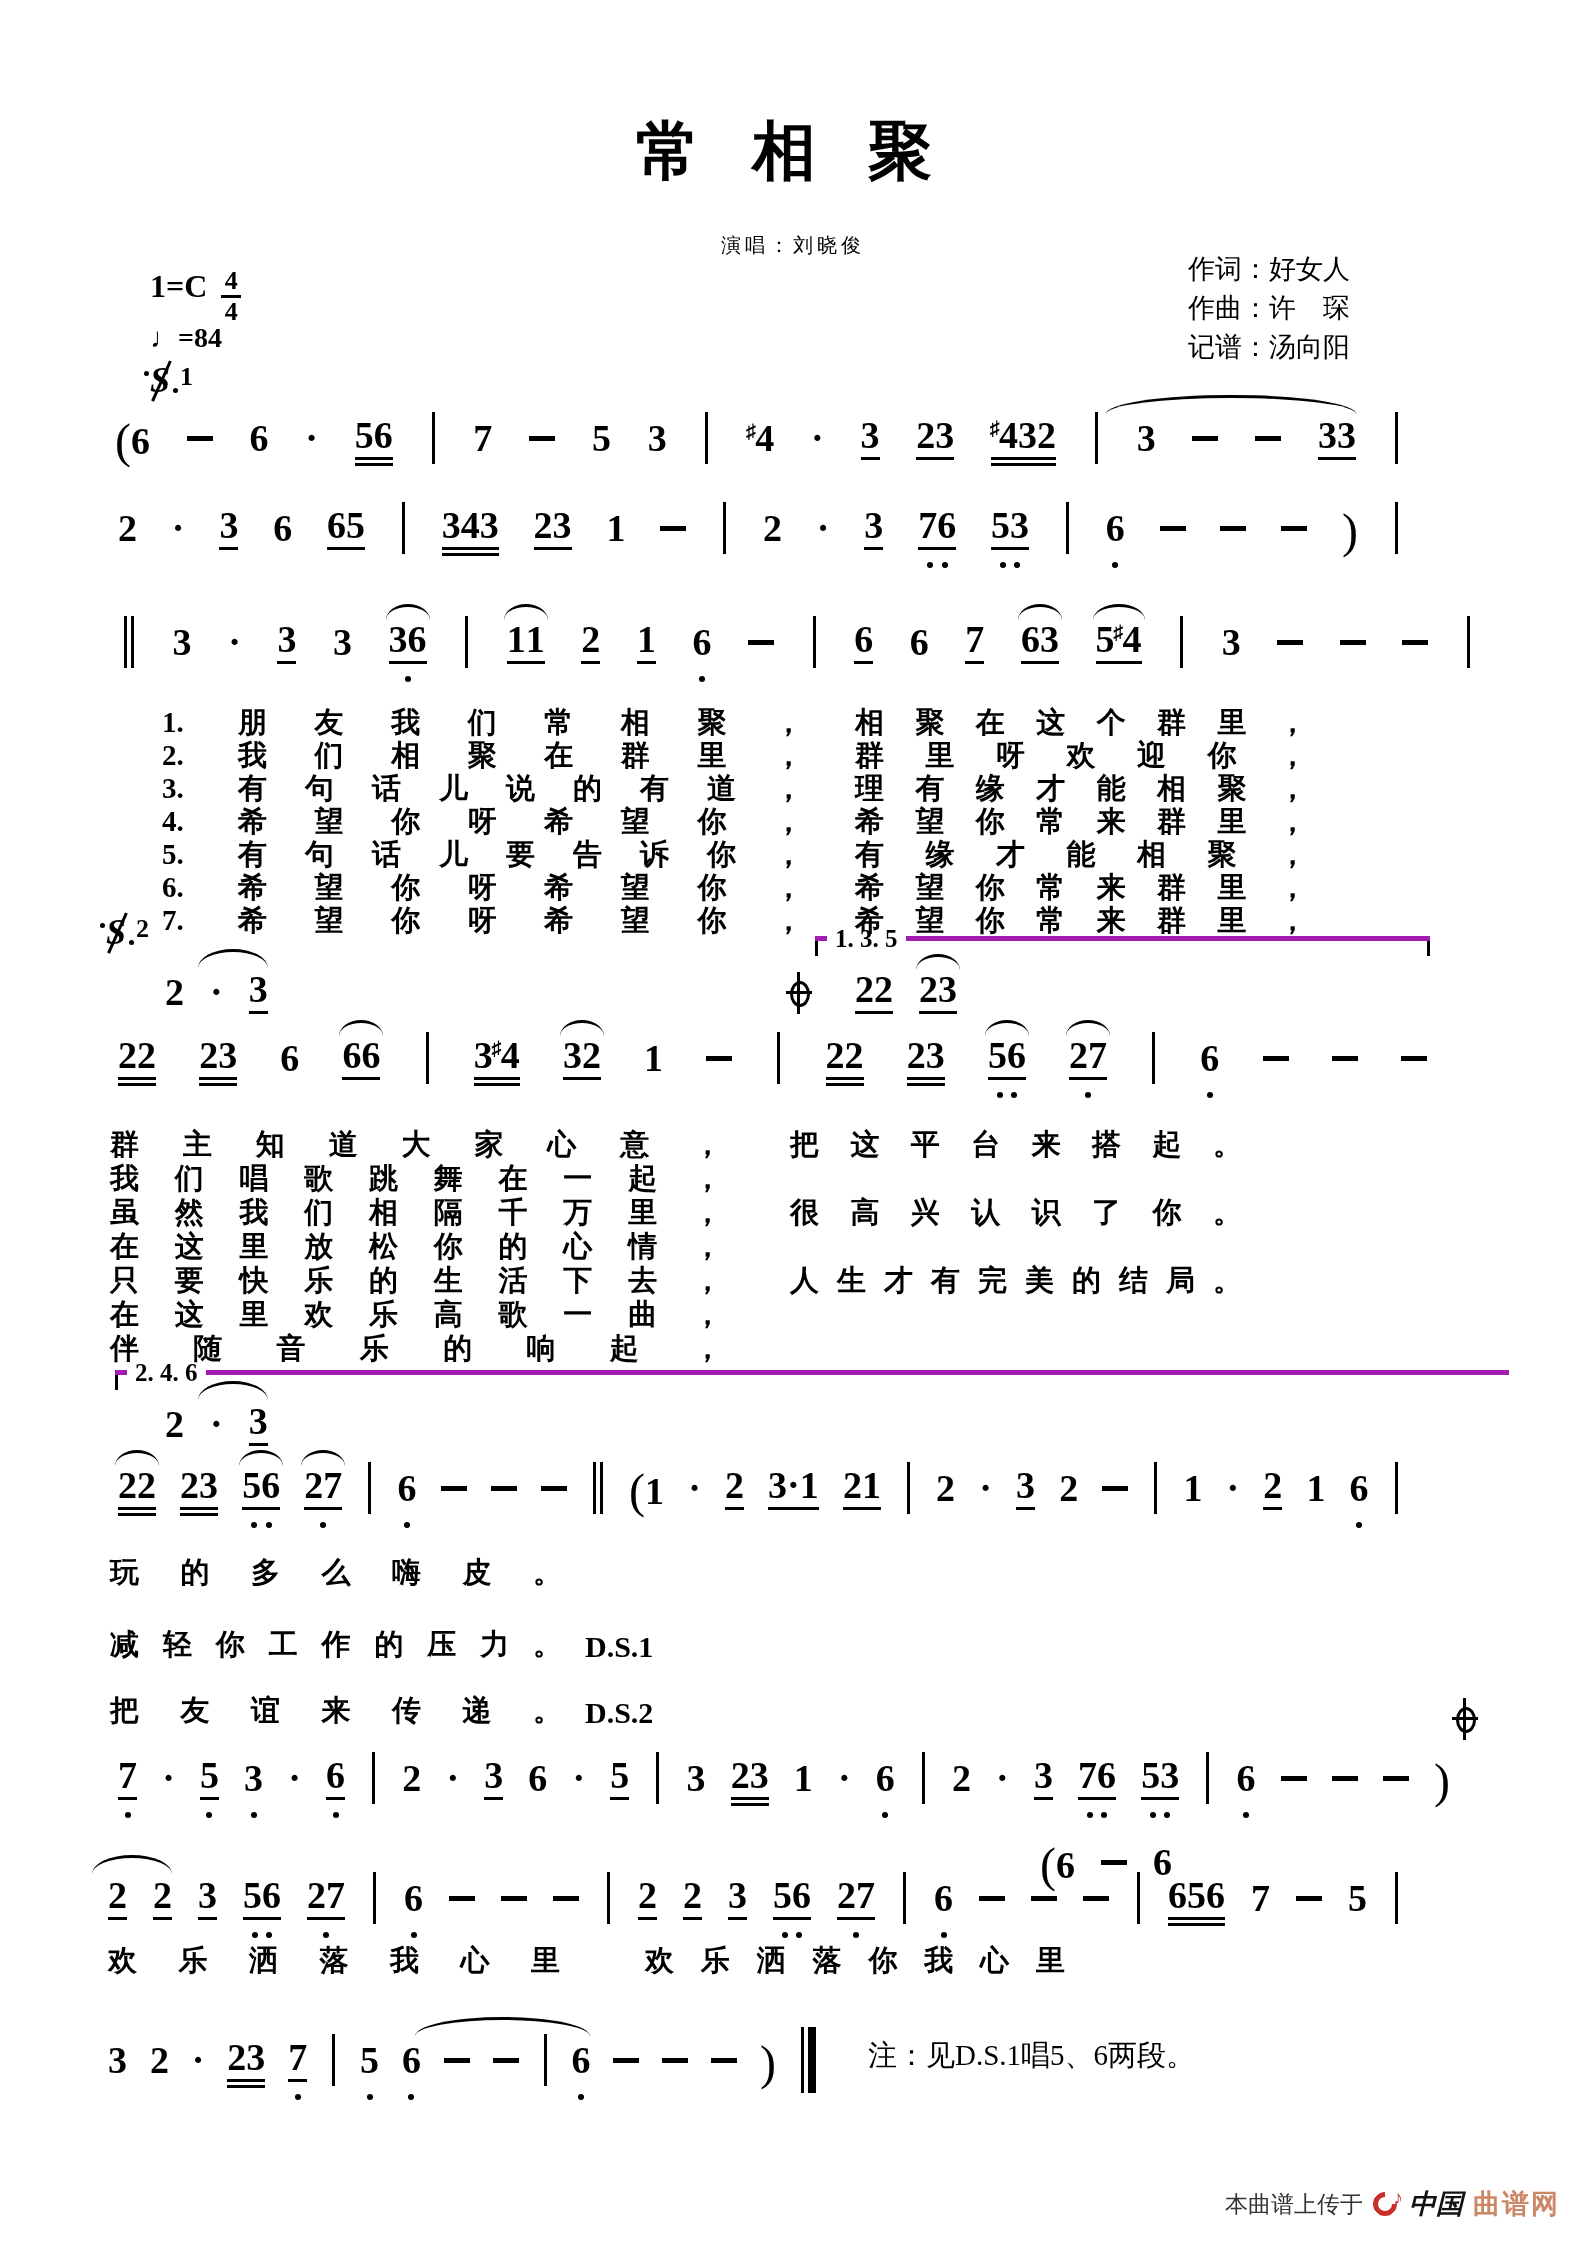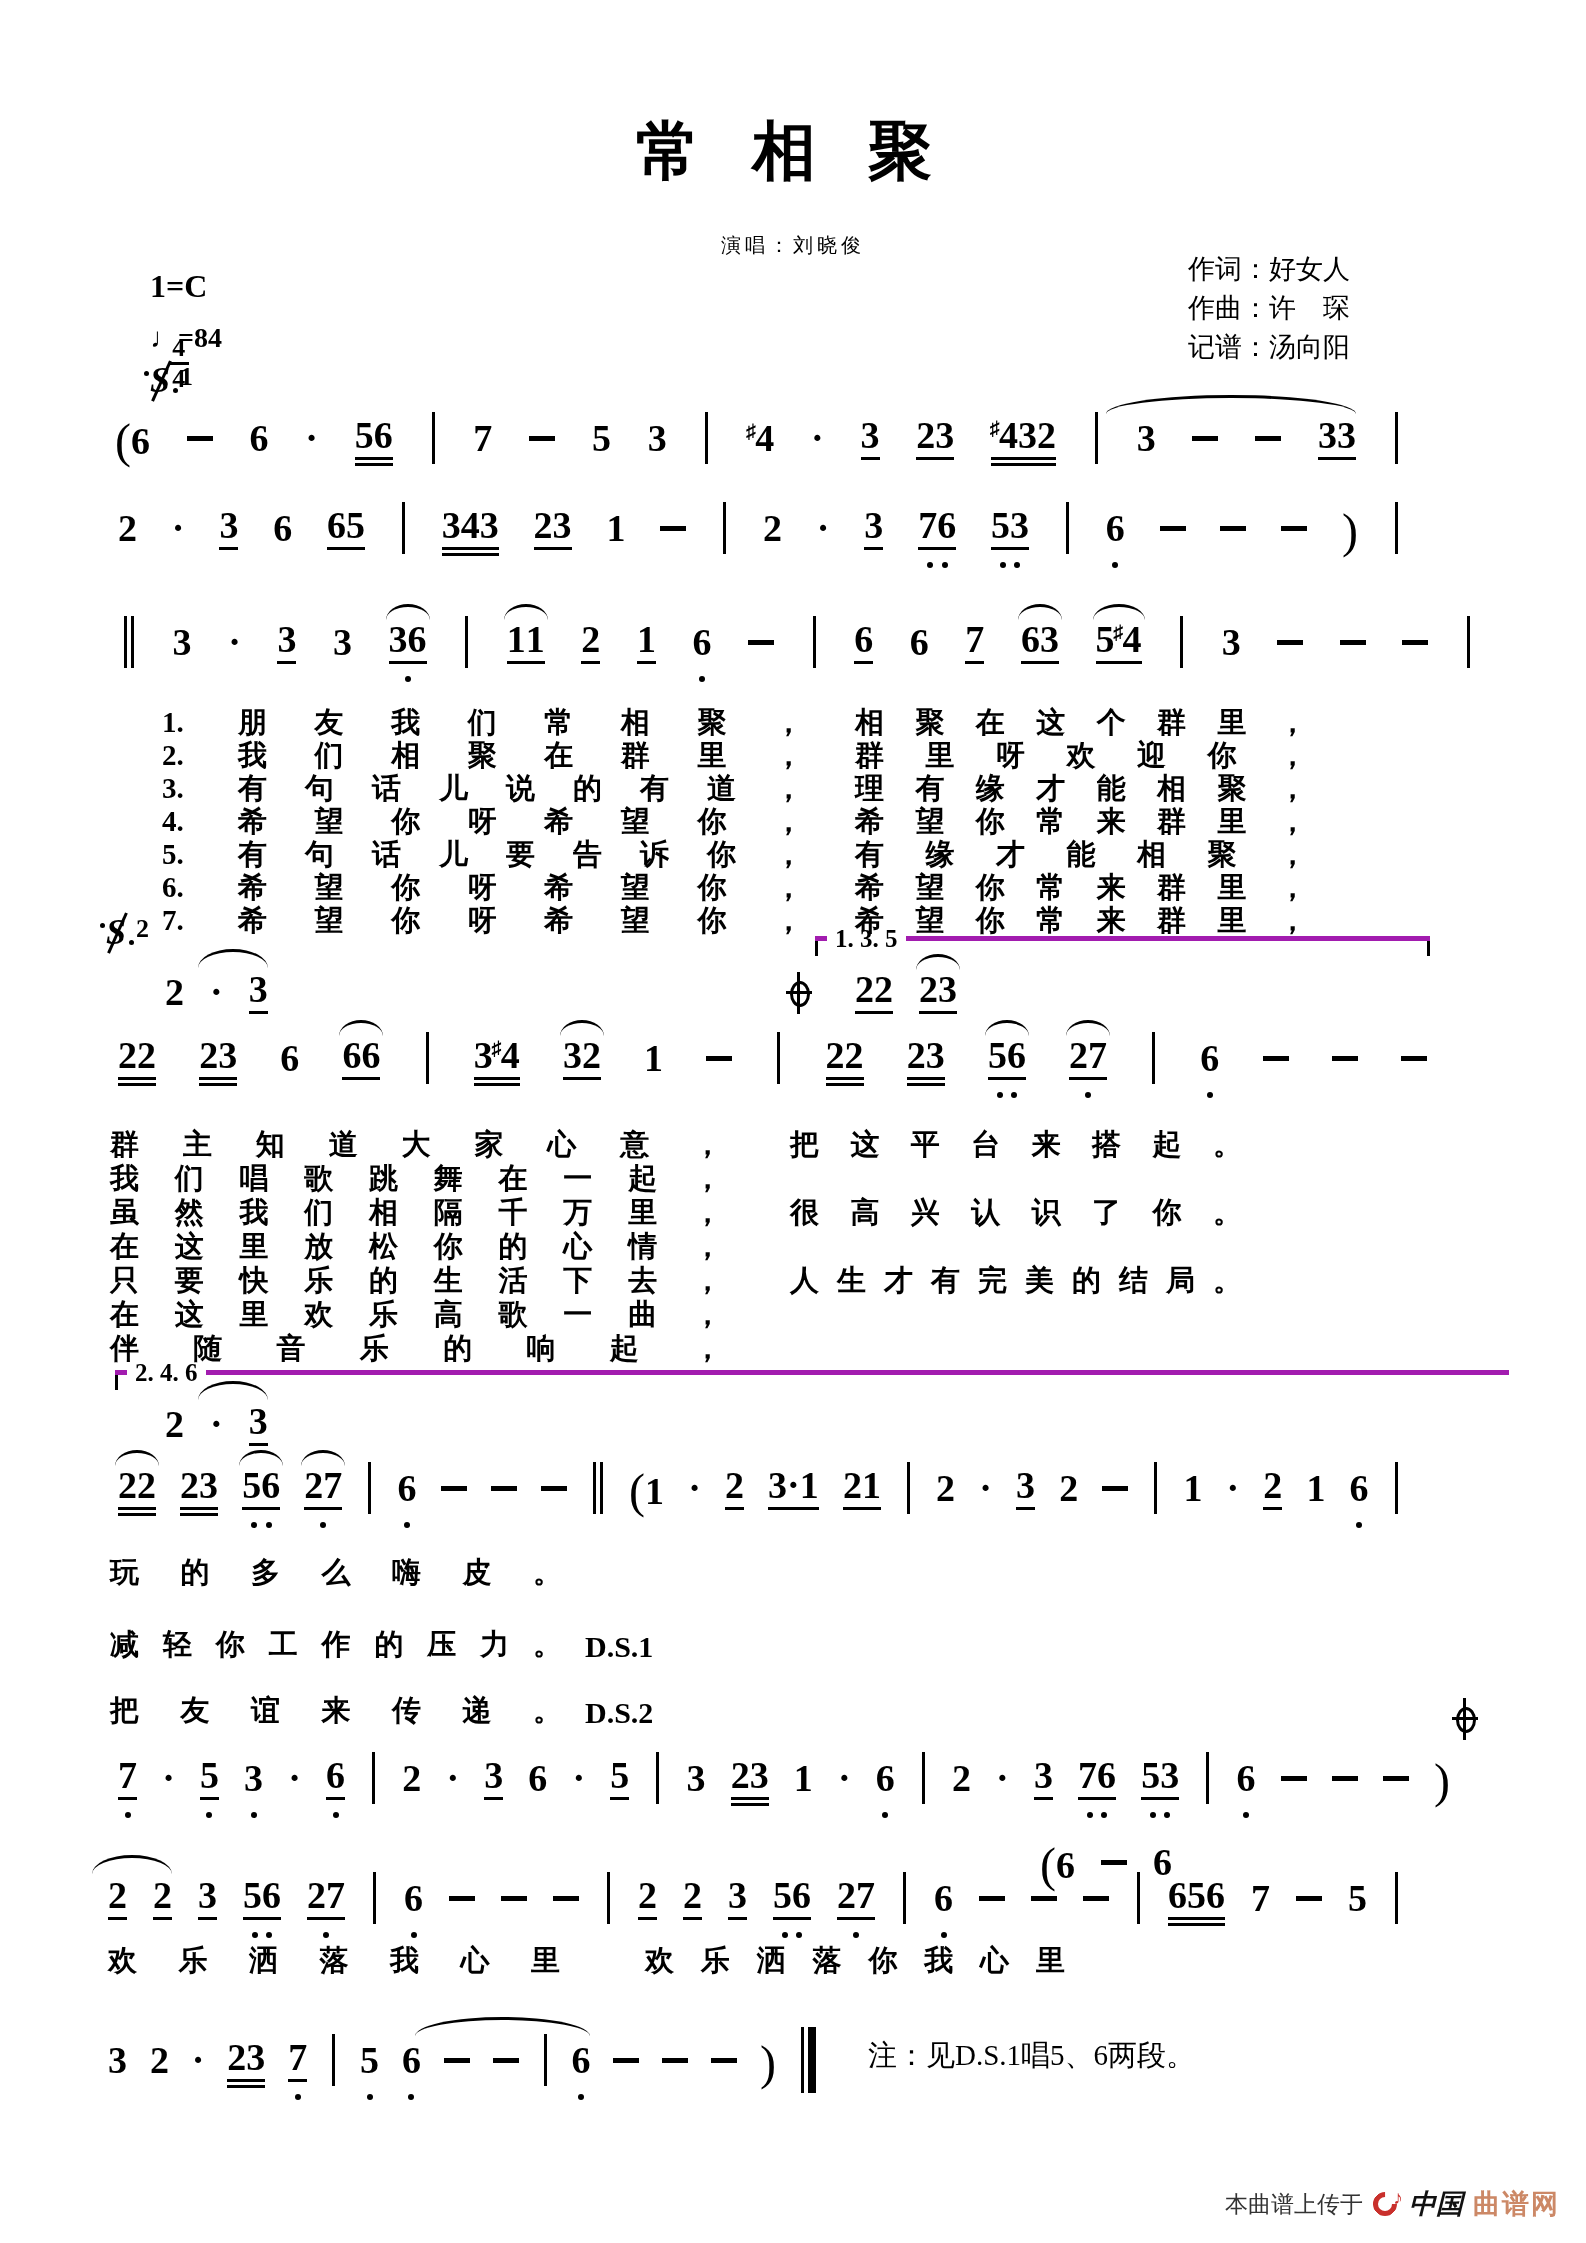--- a/index.html
+++ b/index.html
@@ -4,21 +4,21 @@
 <style>
   html,body{margin:0;padding:0;background:#fff;}
   #sheet{position:relative;width:1586px;height:2243px;background:#ffffff;overflow:hidden;
          font-family:"Liberation Serif",serif;color:#000;}
   
   .title{position:absolute;left:0;top:108px;width:100%;text-align:center;
          font-size:64px;font-weight:bold;letter-spacing:18px;}
   .subtitle{position:absolute;left:0;top:232px;width:100%;text-align:center;
             font-size:20px;letter-spacing:4px;}
   .keysig{position:absolute;left:150px;top:268px;font-size:32px;font-weight:bold;
-          display:flex;align-items:center;gap:30px;flex-direction:column;}
+          display:flex;gap:14px;}
   .frac{display:inline-flex;flex-direction:column;align-items:center;line-height:1;}
   .frac b{font-size:26px;}
   .frac i{width:20px;height:3px;background:#000;margin:1px 0;}
   .tempo{position:absolute;left:150px;top:322px;font-size:28px;font-weight:bold;}
   .credits{position:absolute;left:1188px;top:250px;font-size:27px;line-height:39px;}
   
   .mline{position:absolute;display:flex;justify-content:space-between;align-items:center;height:52px;}
   .mline.nat{justify-content:flex-start;}
   .tok{position:relative;display:inline-flex;align-items:center;min-height:52px;}
   .txt{position:relative;display:inline-flex;align-items:baseline;

